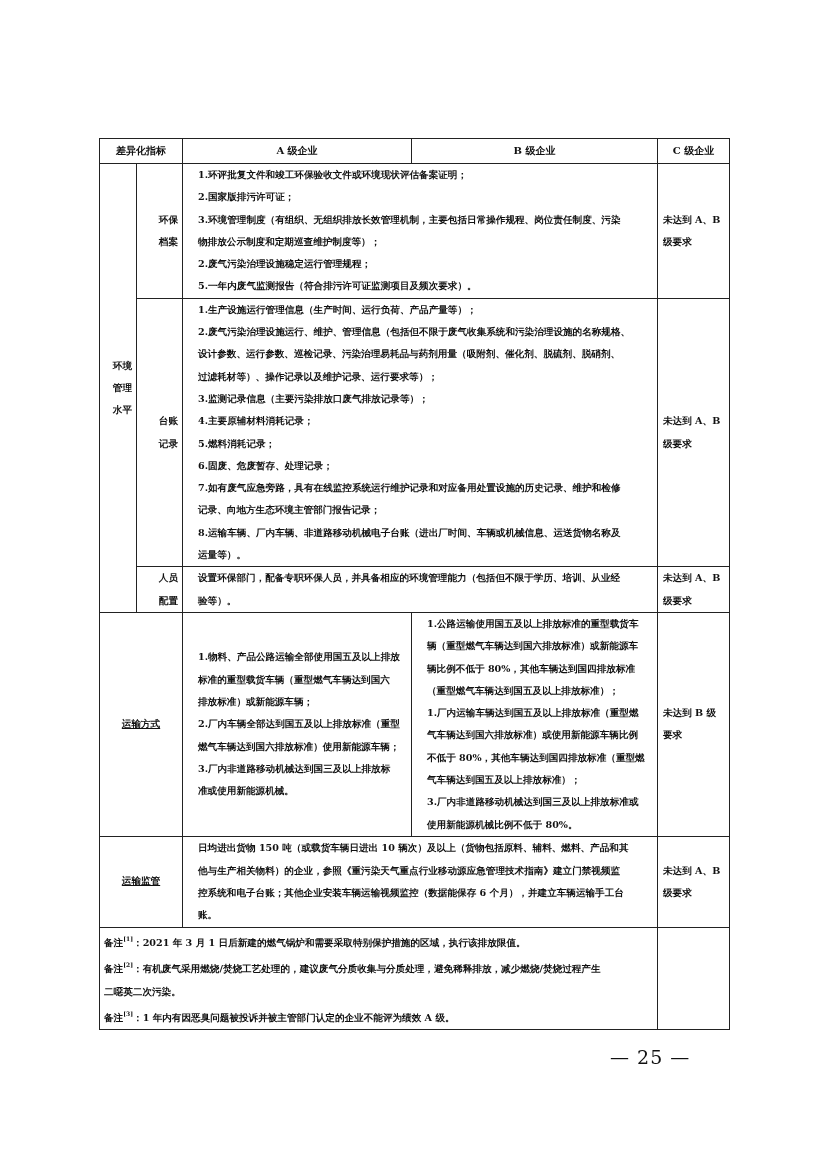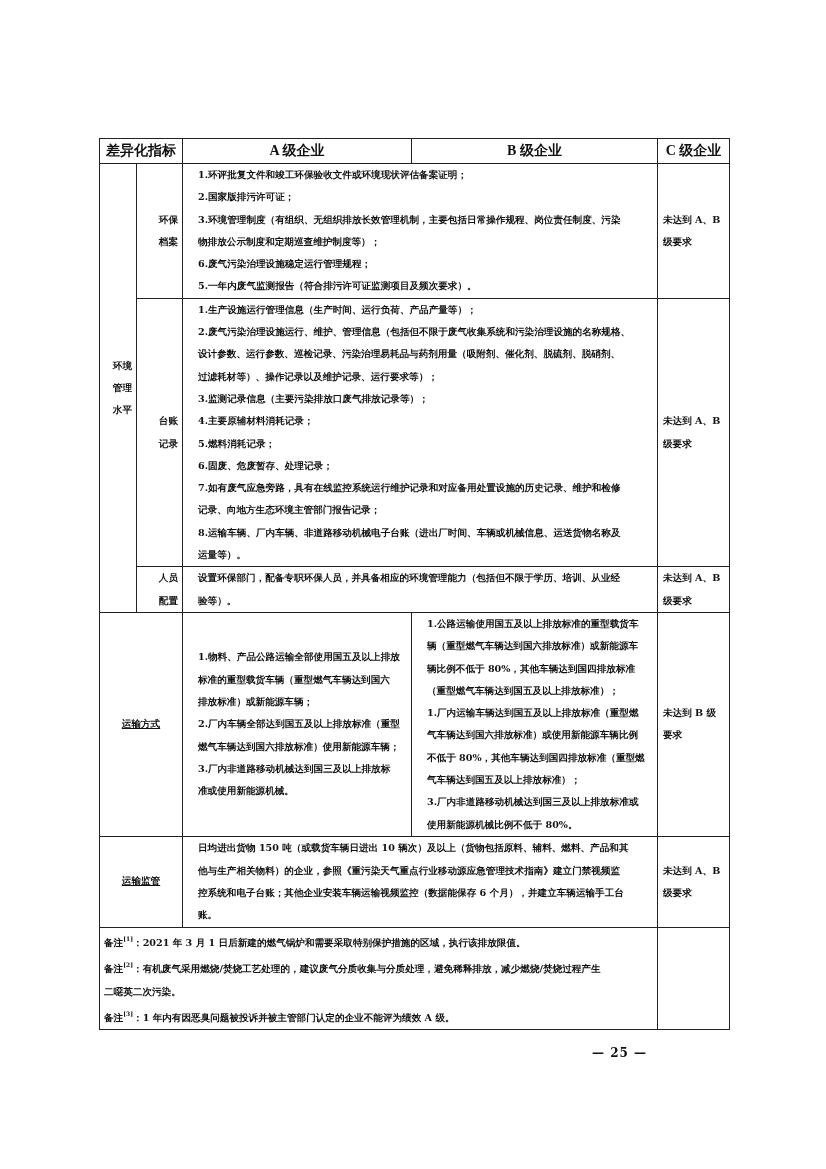--- a/index.html
+++ b/index.html
@@ -1,28 +1,28 @@
 <!DOCTYPE html>
 <html><head>
 <meta charset="utf-8">
 <style>
   html, body { margin: 0; padding: 0; background: #ffffff; }
   body { width: 826px; height: 1169px; position: relative; overflow: hidden;
          font-family: "DejaVu Serif", "Liberation Serif", serif; color: #111; }
   .page-table { position: absolute; left: 99px; top: 138px; width: 630px;
                 border-collapse: collapse; table-layout: fixed; font-size: 9.6px; font-weight: bold; }
   .page-table td, .page-table th { border: 1px solid #222; padding: 0 4px; vertical-align: middle; }
-  .page-table th { height: 24px; font-weight: bold; text-align: center; font-size: 14px; font-family: Liberation Serif, serif; }
+  .page-table th { height: 24px; font-weight: bold; text-align: center; font-size: 10px; }
   .center { text-align: center; text-decoration: underline; }
   .lines div { line-height: 22.3px; margin-left: 11px; }
   .cell-c { line-height: 22.3px; padding-left: 5px !important; margin-left: 12px; }
   .vlab { text-align: right; line-height: 22.3px; }
   .notes div { line-height: 22.3px; }
   sup { font-size: 6px; vertical-align: 5px; }
-  .pageno { position: absolute; left: 592px; top: 1046px; font-size: 12px; font-weight: bold;
+  .pageno { position: absolute; left: 610px; top: 1046px; font-size: 19px; font-weight: normal;
             font-family: "DejaVu Serif", serif; letter-spacing: 1px; }
 </style>
 </head>
 <body>
 
 <table class="page-table">
   <colgroup>
     <col style="width:37px">
     <col style="width:46px">
     <col style="width:229px">
@@ -47,21 +47,21 @@
       </td>
       <td class="vlab">
         <div>环保</div>
         <div>档案</div>
       </td>
       <td colspan="2" class="lines">
         <div>1.环评批复文件和竣工环保验收文件或环境现状评估备案证明；</div>
         <div>2.国家版排污许可证；</div>
         <div>3.环境管理制度（有组织、无组织排放长效管理机制，主要包括日常操作规程、岗位责任制度、污染</div>
         <div>物排放公示制度和定期巡查维护制度等）；</div>
-        <div>6.废气污染治理设施稳定运行管理规程；</div>
+        <div>2.废气污染治理设施稳定运行管理规程；</div>
         <div>5.一年内废气监测报告（符合排污许可证监测项目及频次要求）。</div>
       </td>
       <td class="cell-c">
         <div>未达到 A、B</div>
         <div>级要求</div>
       </td>
     </tr>
 
     <tr style="height:268px">
       <td class="vlab">

